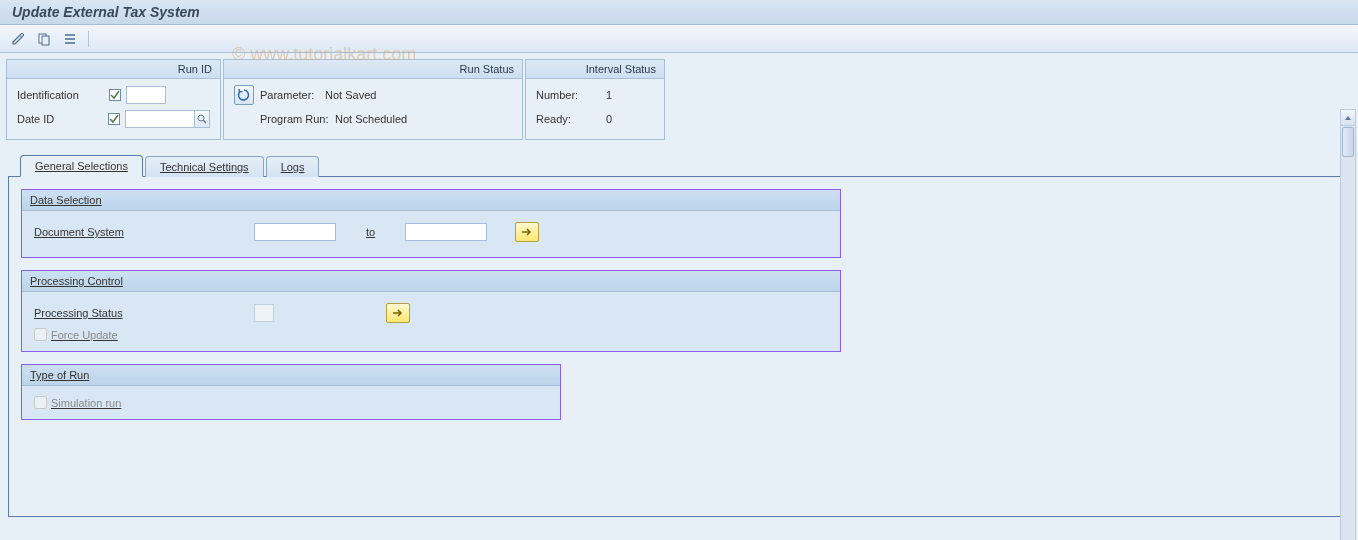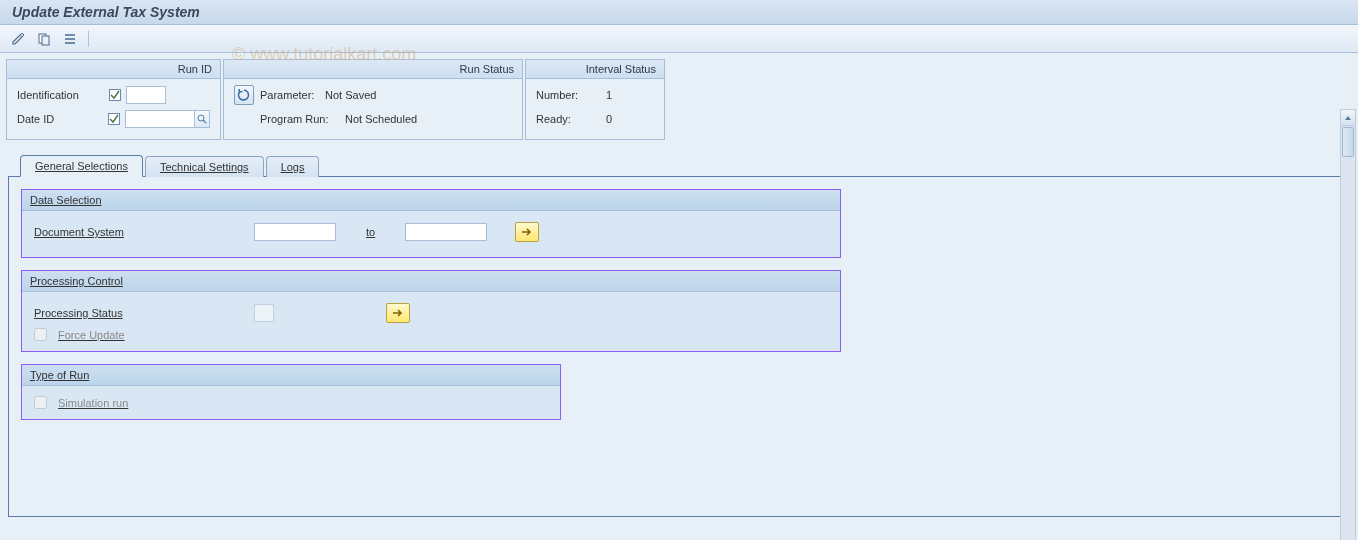--- a/index.html
+++ b/index.html
@@ -203,21 +203,21 @@
       border-radius: 2px;
       display: inline-flex;
       align-items: center;
       justify-content: center;
       margin-left: 28px;
       cursor: pointer;
     }
     .checkbox-row {
       display: flex;
       align-items: center;
-      gap: 11px;
+      gap: 4px;
       color: #888;
     }
     .checkbox-row input[type=checkbox]{
       width:13px; height:13px;
     }
     .scrollbar-v {
       position: absolute;
       right: 2px;
       top: 56px;
       bottom: 2px;
@@ -326,21 +326,21 @@
             <svg width="14" height="14" viewBox="0 0 14 14">
                 <path d="M7 2 A5 5 0 1 1 2.5 4" fill="none" stroke="#3868a8" stroke-width="1.5"></path>
                 <path d="M2 1 L2.5 4 L5.5 3.5" fill="none" stroke="#3868a8" stroke-width="1.5"></path>
               </svg>
           </span>
           <span class="field-label" style="width:65px">Parameter:</span>
           <span class="status-val">Not Saved</span>
         </div>
         <div class="field-row">
           <span style="width:26px"></span>
-          <span class="field-label" style="width:85px">Program Run:</span>
+          <span class="field-label" style="width:75px">Program Run:</span>
           <span class="status-val">Not Scheduled</span>
         </div>
       </div>
     </div>
 
     <div class="panel" style="width:140px">
       <div class="panel-header">Interval Status</div>
       <div class="panel-body">
         <div class="field-row">
           <span class="field-label-sm">Number:</span>

